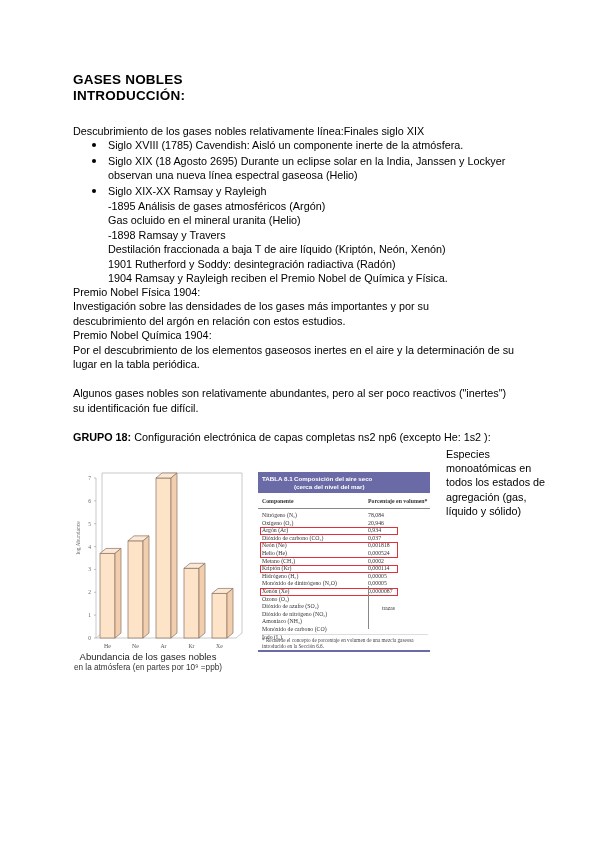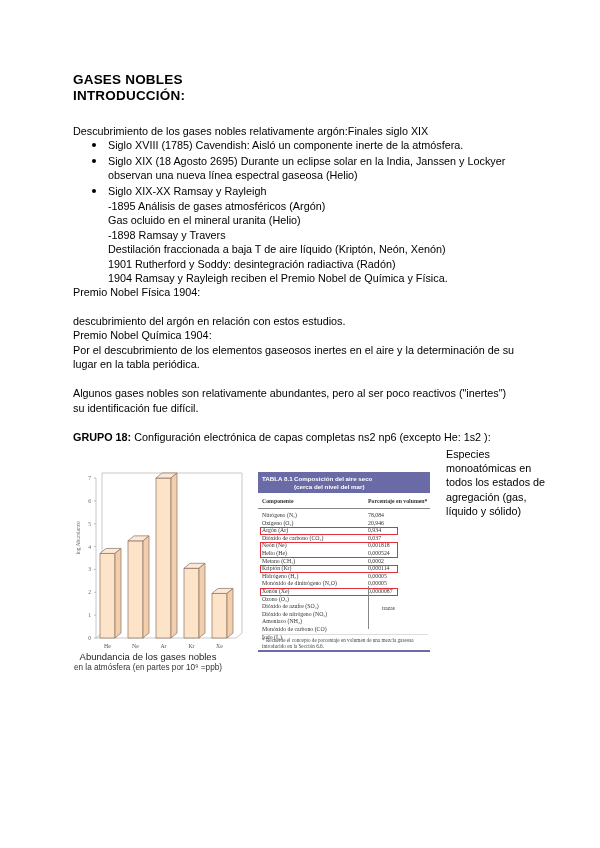--- a/index.html
+++ b/index.html
@@ -63,40 +63,41 @@
   .tbl-bottom { position: absolute; left: 0; top: 178px; width: 172px; height: 2px; background: #6a6aa6; }
 </style>
 </head>
 <body>
 
 <div class="page">
 
   <div class="h1" style="top:72px">GASES NOBLES</div>
   <div class="h1" style="top:88px">INTRODUCCIÓN:</div>
 
-  <div class="line" style="top:124px">Descubrimiento de los gases nobles relativamente argón:Finales siglo XIX</div>
+  <div class="line" style="top:124px">Descubrimiento de los gases nobles relativamente línea:Finales siglo XIX</div>
 
   <span class="bullet-dot" style="top:143px"></span>
   <div class="line bullet-line" style="top:138px">Siglo XVIII (1785) Cavendish: Aisló un componente inerte de la atmósfera.</div>
 
   <span class="bullet-dot" style="top:159px"></span>
   <div class="line bullet-line" style="top:154px">Siglo XIX (18 Agosto 2695) Durante un eclipse solar en la India, Janssen y Lockyer</div>
   <div class="line bullet-line" style="top:168px">observan una nueva línea espectral gaseosa (Helio)</div>
 
   <span class="bullet-dot" style="top:189px"></span>
   <div class="line bullet-line" style="top:184px">Siglo XIX-XX Ramsay y Rayleigh</div>
 
   <div class="line indent" style="top:199px">-1895 Análisis de gases atmosféricos (Argón)</div>
   <div class="line indent" style="top:213px">Gas ocluido en el mineral uranita (Helio)</div>
   <div class="line indent" style="top:228px">-1898 Ramsay y Travers</div>
   <div class="line indent" style="top:242px">Destilación fraccionada a baja T de aire líquido (Kriptón, Neón, Xenón)</div>
   <div class="line indent" style="top:257px">1901 Rutherford y Soddy: desintegración radiactiva (Radón)</div>
   <div class="line indent" style="top:271px">1904 Ramsay y Rayleigh reciben el Premio Nobel de Química y Física.</div>
 
   <div class="line" style="top:285px">Premio Nobel Física 1904:</div>
+  <div class="line" style="top:299px">Investigación sobre las densidades de los gases más importantes y por su</div>
   <div class="line" style="top:314px">descubrimiento del argón en relación con estos estudios.</div>
   <div class="line" style="top:328px">Premio Nobel Química 1904:</div>
   <div class="line" style="top:343px">Por el descubrimiento de los elementos gaseosos inertes en el aire y la determinación de su</div>
   <div class="line" style="top:357px">lugar en la tabla periódica.</div>
 
   <div class="line" style="top:386px">Algunos gases nobles son relativamente abundantes, pero al ser poco reactivos ("inertes")</div>
   <div class="line" style="top:401px">su identificación fue difícil.</div>
 
   <div class="line" style="top:430px">
     <span class="b">GRUPO 18:</span><span> Configuración electrónica de capas completas ns2 np6 (excepto He: 1s2 ):</span>

